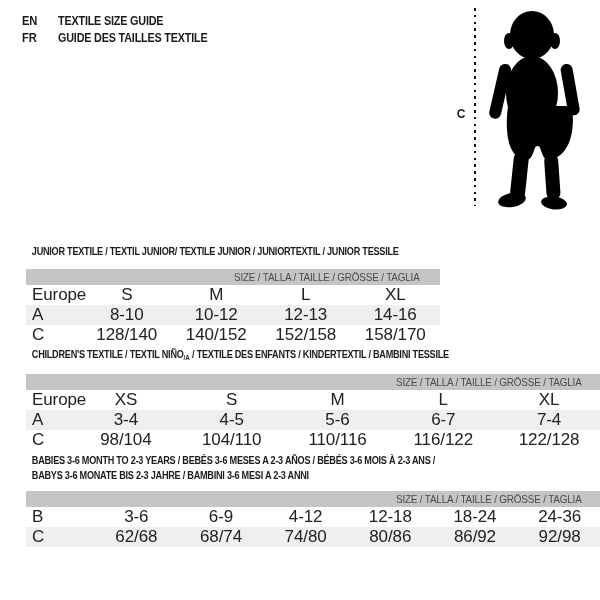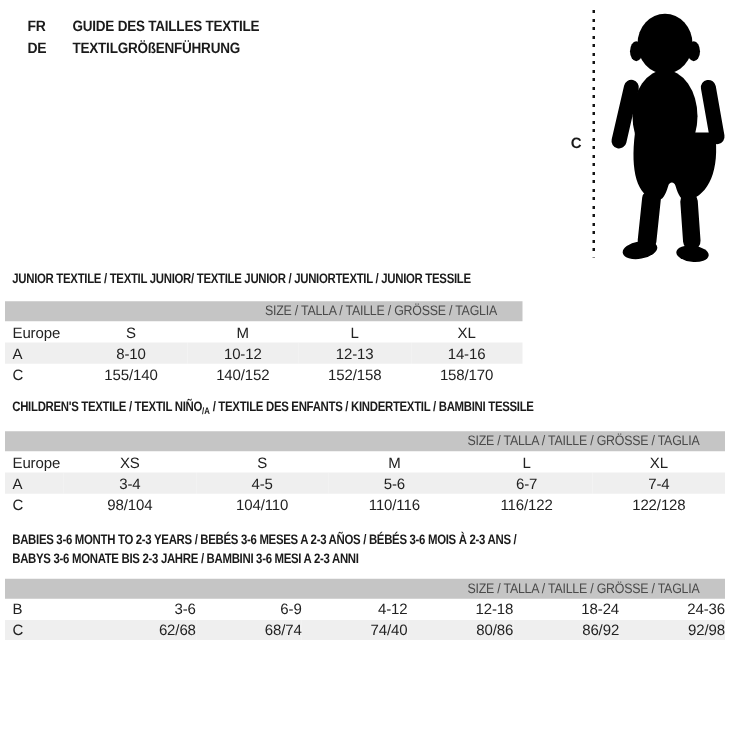--- a/index.html
+++ b/index.html
@@ -27,21 +27,21 @@
     position:absolute; left:474px; top:8px; width:2px; height:198px;
     background-image:repeating-linear-gradient(to bottom, #141414 0 2.6px, transparent 2.6px 6.8px);
   }
   .figure-label {
     position:absolute; left:452px; top:107px; width:18px; text-align:center;
     font-size:12px; font-weight:bold;
   }
   .baby-svg { position:absolute; left:484px; top:8px; }
 
   
-  .size-table { position:absolute; left:4px; }
+  .size-table { position:absolute; left:26px;margin-top:28px; }
   .size-table.t1 { top:217px; width:414px; }
   .size-table.t2 { top:320px; width:576px; }
   .size-table.t3 { top:425px; width:576px; }
 
   .table-title-line {
     font-size:11px; font-weight:bold; line-height:13px; letter-spacing:-0.3px;
     white-space:nowrap; transform:scaleX(0.83); transform-origin:0 50%;
     padding-left:7px;
   }
   .t3 .table-title-line { line-height:15px; }
@@ -51,49 +51,49 @@
     color:var(--bar-text,#4a4a4a); font-size:11px; padding-left:6px;
     white-space:nowrap; overflow:hidden;text-align:right;
   }
   .t1 .size-bar { margin-top:11px; }
   .t2 .size-bar { margin-top:10px; }
   .t3 .size-bar { margin-top:8px; }
   .size-bar .bar-text { display:inline-block; transform:scaleX(0.9); transform-origin:0 50%; letter-spacing:-0.2px; }
 
   table.grid { border-collapse:collapse; table-layout:fixed; width:100%; }
   table.grid td {
-    font-size:12px; height:17px; padding:0; text-align:center;
+    font-size:17px; height:17px; padding:0; text-align:center;
     letter-spacing:-0.1px; color:#222222; white-space:nowrap;
   }
-  .t3 table.grid td { height:16.5px;text-align:right; }
+  .t3 table.grid td { height:16.5px; }
   table.grid td.label { text-align:left; padding-left:6px; }
   tr.shaded { background:var(--row-shaded,#efefef); }
 
   .sub-size { font-size:7.5px; vertical-align:-2px; letter-spacing:0; }
 
   
   .legend { position:absolute; left:22px; top:534px; }
   .legend-line {
     font-size:11px; font-weight:bold; line-height:15.3px; letter-spacing:-0.2px;
     white-space:nowrap; transform:scaleX(0.81); transform-origin:0 50%;
   }
 </style>
 </head>
 <body>
 
 <div class="sheet">
 
   <div class="lang-block" id="lang-block">
       <div class="lang-row">
+        <span class="lang-code">EN</span>
+        <span class="lang-title">TEXTILE SIZE GUIDE</span>
+      </div>
+      <div class="lang-row">
         <span class="lang-code">FR</span>
         <span class="lang-title">GUIDE DES TAILLES TEXTILE</span>
-      </div>
-      <div class="lang-row">
-        <span class="lang-code">DE</span>
-        <span class="lang-title">TEXTILGRÖßENFÜHRUNG</span>
       </div>
     </div>
 
   <div class="dotted-line"></div>
   <div class="figure-label">C</div>
   <svg class="baby-svg" width="100" height="202" viewBox="0 0 100 202" aria-hidden="true">
     <g fill="#000000">
       <ellipse cx="48" cy="27" rx="22" ry="24"></ellipse>
       <ellipse cx="25" cy="33" rx="5" ry="8"></ellipse>
       <ellipse cx="71" cy="33" rx="5" ry="8"></ellipse>
@@ -129,21 +129,21 @@
           </tr>
           <tr class="shaded">
             <td class="label">A</td>
             <td>8-10</td>
             <td>10-12</td>
             <td>12-13</td>
             <td>14-16</td>
           </tr>
           <tr>
             <td class="label">C</td>
-            <td>155/140</td>
+            <td>128/140</td>
             <td>140/152</td>
             <td>152/158</td>
             <td>158/170</td>
           </tr>
         </tbody>
       </table>
     </section>
   <section class="size-table t2">
       <div class="table-title-line"><span>CHILDREN'S TEXTILE / TEXTIL NIÑO</span><span class="sub-size">/A</span><span> / TEXTILE DES ENFANTS / KINDERTEXTIL / BAMBINI TESSILE</span></div>
       <div class="size-bar"><span class="bar-text">SIZE / TALLA / TAILLE / GRÖSSE / TAGLIA</span></div>
@@ -205,21 +205,21 @@
             <td>6-9</td>
             <td>4-12</td>
             <td>12-18</td>
             <td>18-24</td>
             <td>24-36</td>
           </tr>
           <tr class="shaded">
             <td class="label">C</td>
             <td>62/68</td>
             <td>68/74</td>
-            <td>74/40</td>
+            <td>74/80</td>
             <td>80/86</td>
             <td>86/92</td>
             <td>92/98</td>
           </tr>
         </tbody>
       </table>
     </section>
 
 
 </div>

